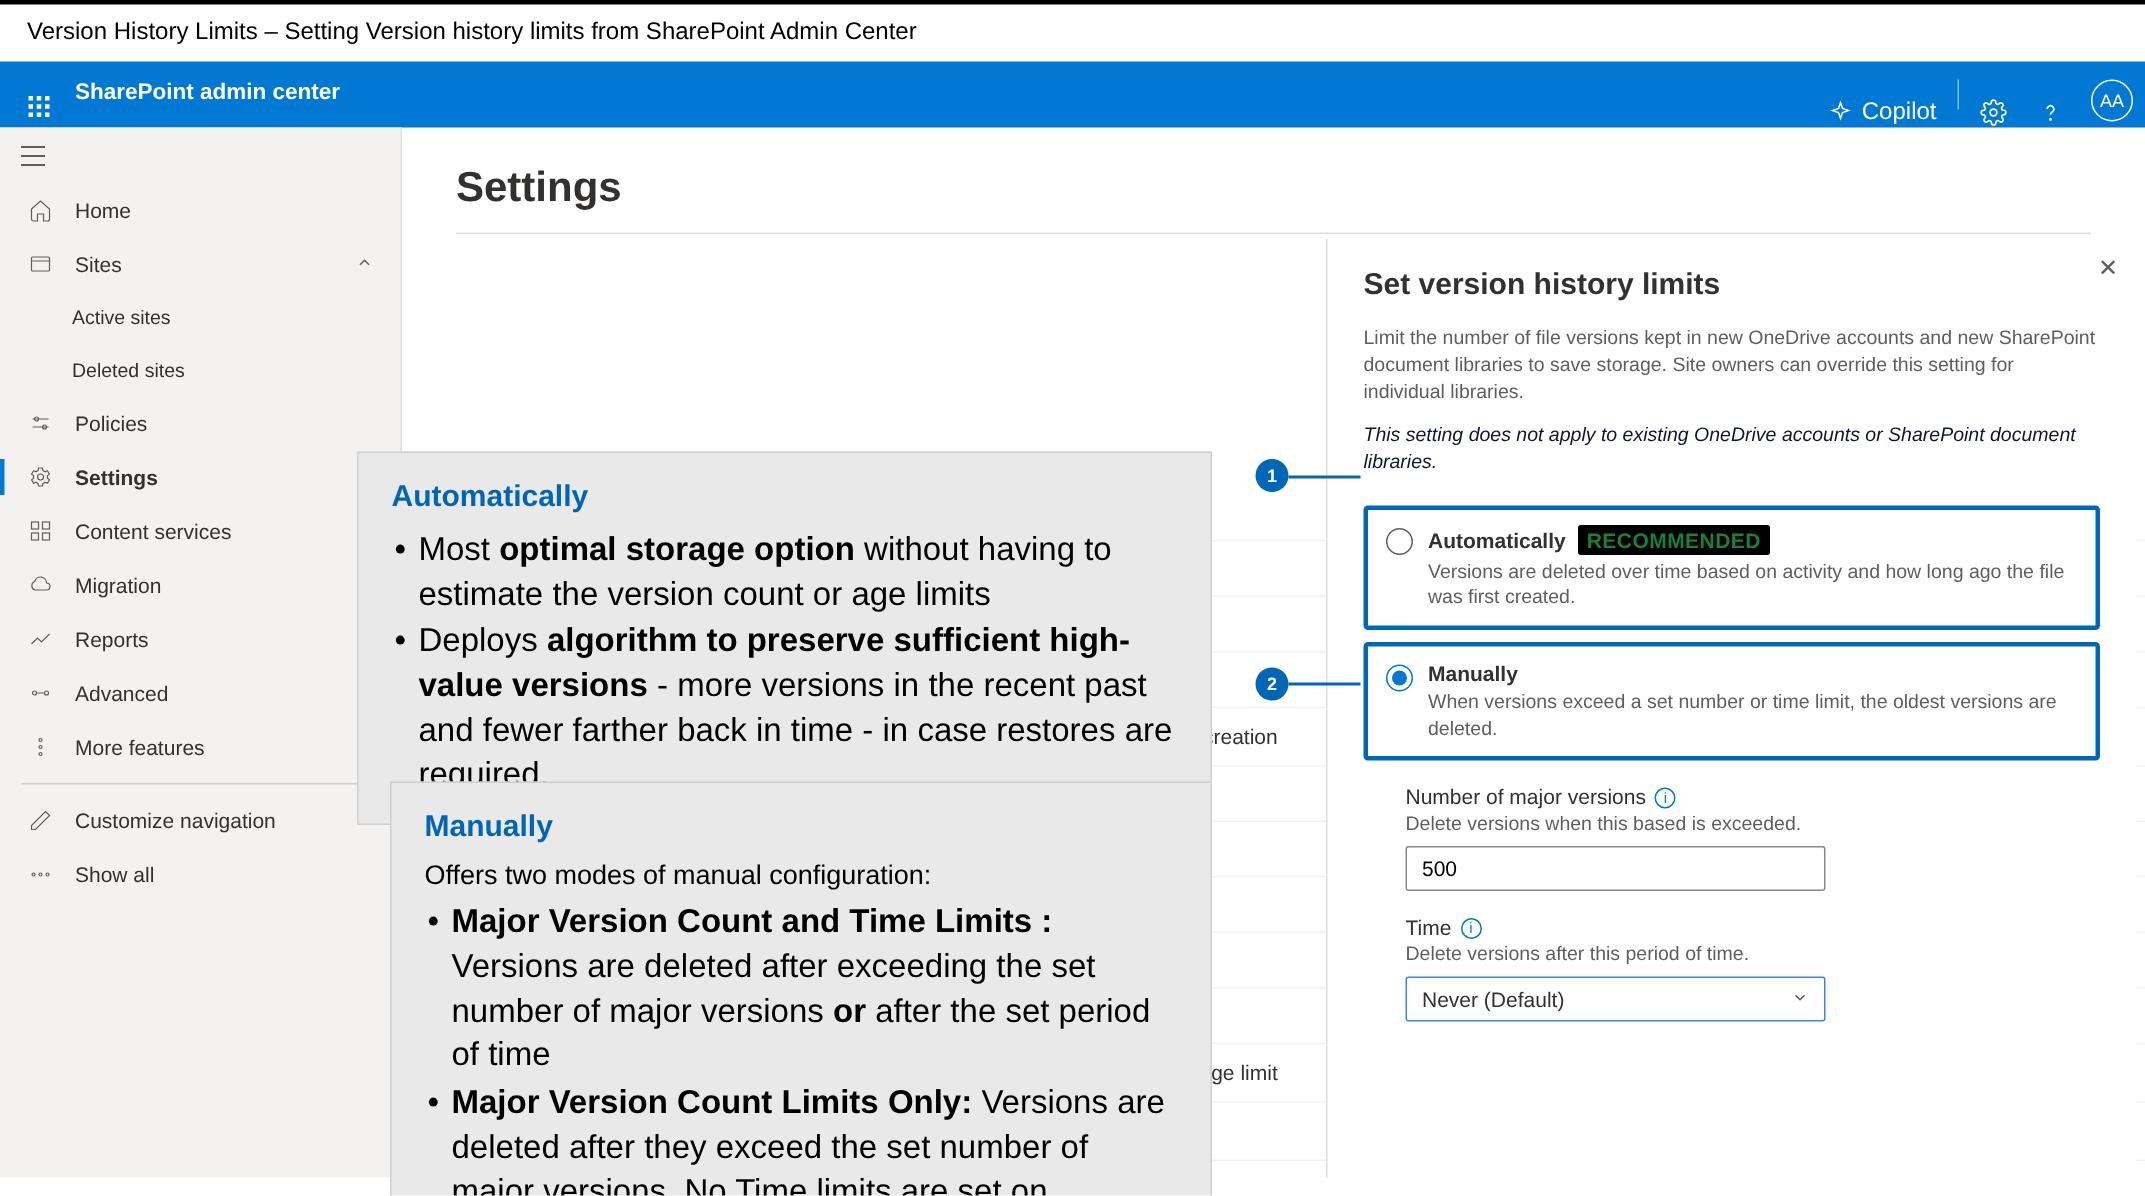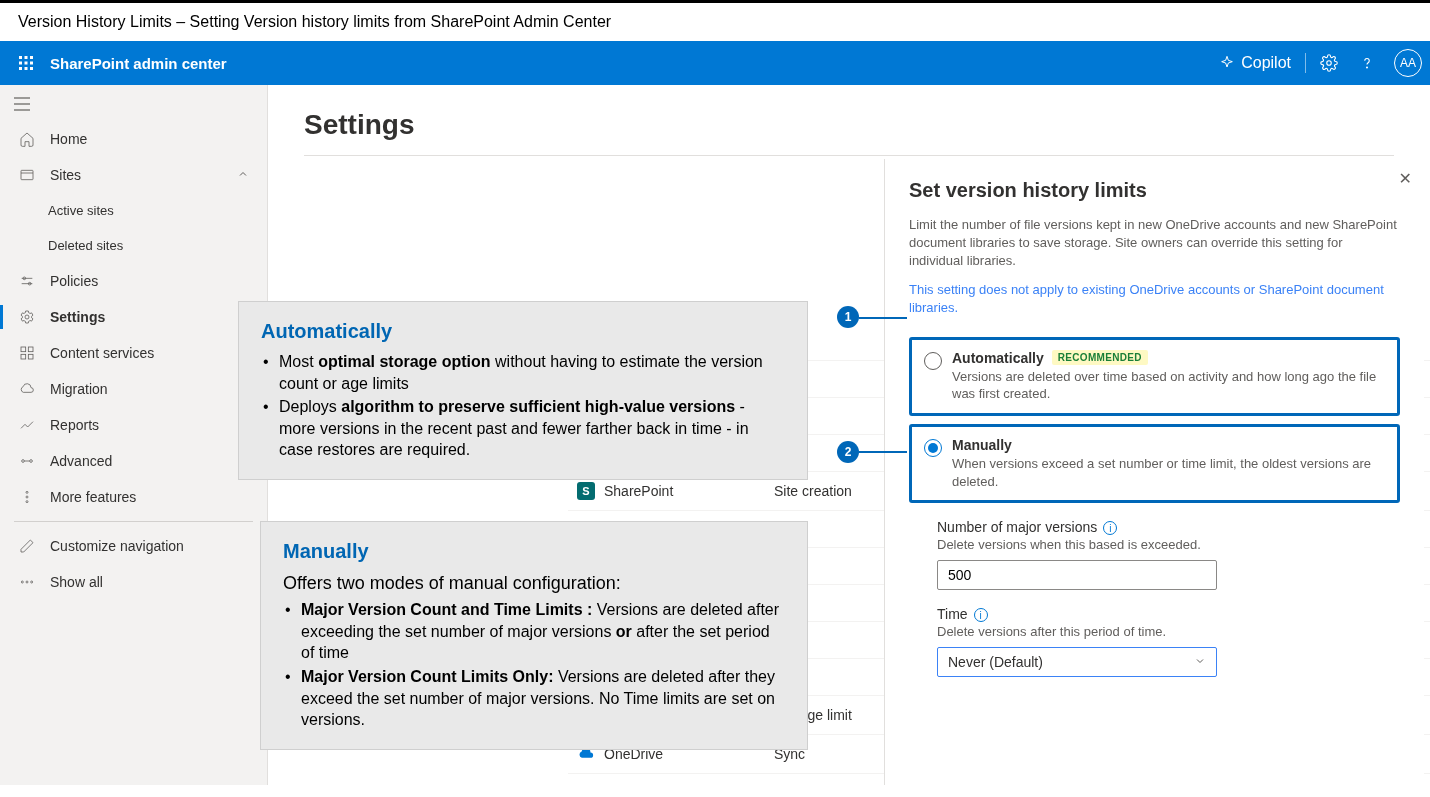--- a/index.html
+++ b/index.html
@@ -1,21 +1,21 @@
 <!DOCTYPE html>
 <html><head>
 <meta charset="utf-8">
 <style>
 * { box-sizing: border-box; margin: 0; padding: 0; font-family: "Segoe UI", -apple-system, sans-serif; }
 body { background: #fff; color: #323130; width: 1430px; height: 797px; overflow: hidden; border-top: 3px solid #000; }
 .page-title-bar { padding: 10px 18px; font-size: 16px; font-weight: 400; color: #000; }
 .app { position: relative; }
 
 
-.topbar { background: #0078d4; color: #fff; height: 44px; display: flex; align-items: center; padding: 0 8px; }
+.topbar { background: #0078d4; color: #fff; height: 44px; display: flex; padding: 12px 8px; }
 .waffle { width: 36px; height: 36px; display:flex; align-items:center; justify-content:center; cursor:pointer; }
 .waffle svg { fill:#fff; }
 .topbar-title { font-size: 15px; font-weight: 600; margin-left: 6px; }
 .topbar-spacer { flex: 1; }
 .topbar-btn { height:44px; padding:0 10px; display:flex; align-items:center; gap:6px; cursor:pointer; }
 .topbar-btn svg { stroke:#fff; fill:none; }
 .topbar-sep { width:1px; height:20px; background:rgba(255,255,255,.5); margin:0 4px;}
 .avatar { width:28px; height:28px; border-radius:50%; border:1px solid #fff; display:flex; align-items:center; justify-content:center; font-size:12px; margin-left:8px;}
 
 
@@ -40,41 +40,41 @@
 .table-head { color:#605e5c; font-size:13px; padding-bottom:8px; border-bottom:1px solid #e1dfdd;}
 .trow { display:flex; align-items:center; padding:10px 0; border-bottom:1px solid #f3f2f1;}
 .tlogo { width:36px; display:flex; justify-content:center;}
 .tname { width:170px;}
 .tsetting { width:200px; color:#323130;}
 .tdesc { flex:1; color:#605e5c; white-space:nowrap; overflow:hidden;}
 
 
 .callout { position:absolute; background:#e9e9e9; border:1px solid #cfcfcf; padding:16px 22px; color:#000; line-height:1.35;}
 .callout h3 { color:#0066b3; font-size:20px; font-weight:600; margin-bottom:6px;}
-.callout ul { list-style:none; padding-left:18px; font-size:16px;}
+.callout ul { list-style:none; padding-left:18px; font-size:22px;}
 .callout li { position:relative; margin-bottom:2px;}
 .callout li::before { content:"•"; position:absolute; left:-16px;}
 .callout-a { top:260px; left:238px; width:570px;}
 .callout-b { top:480px; left:260px; width:548px;}
 .callout-b p.intro { font-size:18px; margin-bottom:4px;}
 
 
 .panel { position:absolute; top:118px; right:6px; width:540px; bottom:0; background:#fff; border-left:1px solid #e1dfdd; padding:20px 24px; z-index:5;}
 .panel-close { position:absolute; top:10px; right:12px; cursor:pointer; font-size:16px; color:#605e5c;}
 .panel h2 { font-size:20px; font-weight:700; margin-bottom:14px;}
 .panel p.desc { font-size:13px; color:#605e5c; margin-bottom:10px; line-height:1.4;}
-.panel p.note { font-size:13px; color:#3b82f6; margin-bottom:20px; line-height:1.4;}
+.panel p.note { font-size:13px; color:#0f172a; margin-bottom:20px; line-height:1.4;font-style:italic;}
 
 .radio-card { border:3px solid #0067b8; border-radius:3px; padding:10px 12px; margin-bottom:8px; display:flex; gap:10px; position:relative;}
 .radio-outer { width:18px; height:18px; border:1px solid #605e5c; border-radius:50%; margin-top:2px; flex:none; display:flex; align-items:center; justify-content:center;}
 .radio-outer.selected { border-color:#0078d4;}
 .radio-inner { width:10px; height:10px; border-radius:50%; background:#0078d4;}
 .radio-body { flex:1;}
 .radio-title { font-weight:600; font-size:14px; display:flex; align-items:center; gap:8px;}
-.badge-reco { background:#fef9c3; color:#1a7f37; font-size:10px; padding:2px 6px; border-radius:2px; font-weight:600; letter-spacing:0.3px;}
+.badge-reco { background:#000000; color:#1a7f37; font-size:14px; padding:2px 6px; border-radius:2px; font-weight:600; letter-spacing:0.3px;}
 .radio-sub { font-size:13px; color:#605e5c; margin-top:2px; line-height:1.35;}
 
 .bubble { position:absolute; left:-75px; width:22px; height:22px; border-radius:50%; background:#0067b8; color:#fff; font-size:12px; font-weight:600; display:flex; align-items:center; justify-content:center;}
 .bubble-line { position:absolute; height:2px; background:#0067b8; left:-53px; width:48px;}
 
 .form-group { margin:16px 0 0 28px;}
 .form-label { font-weight:400; font-size:14px; display:flex; align-items:flex-end; gap:6px;}
 .info-icon { width:14px; height:14px; border:1px solid #0078d4; color:#0078d4; border-radius:50%; font-size:10px; display:inline-flex; align-items:center; justify-content:center;}
 .form-help { font-size:13px; color:#605e5c; margin-top:2px;}
 .text-input { margin-top:8px; width:280px; padding:6px 10px; font-size:14px; border:1px solid #8a8886; border-radius:2px;}

